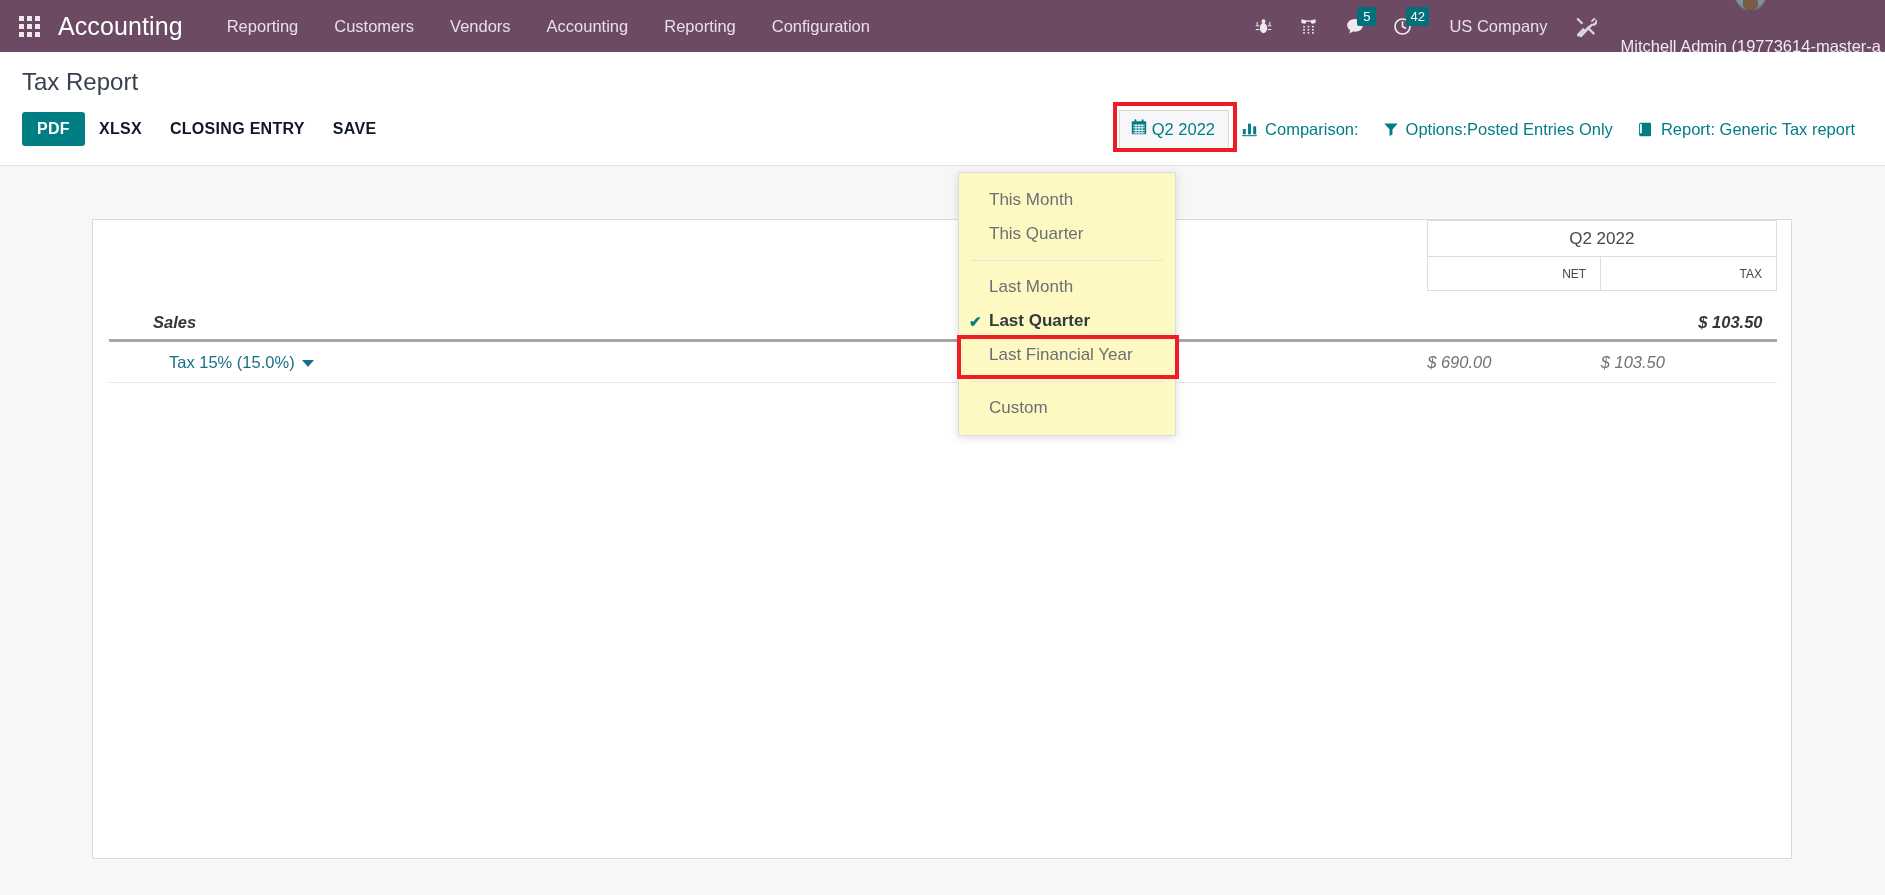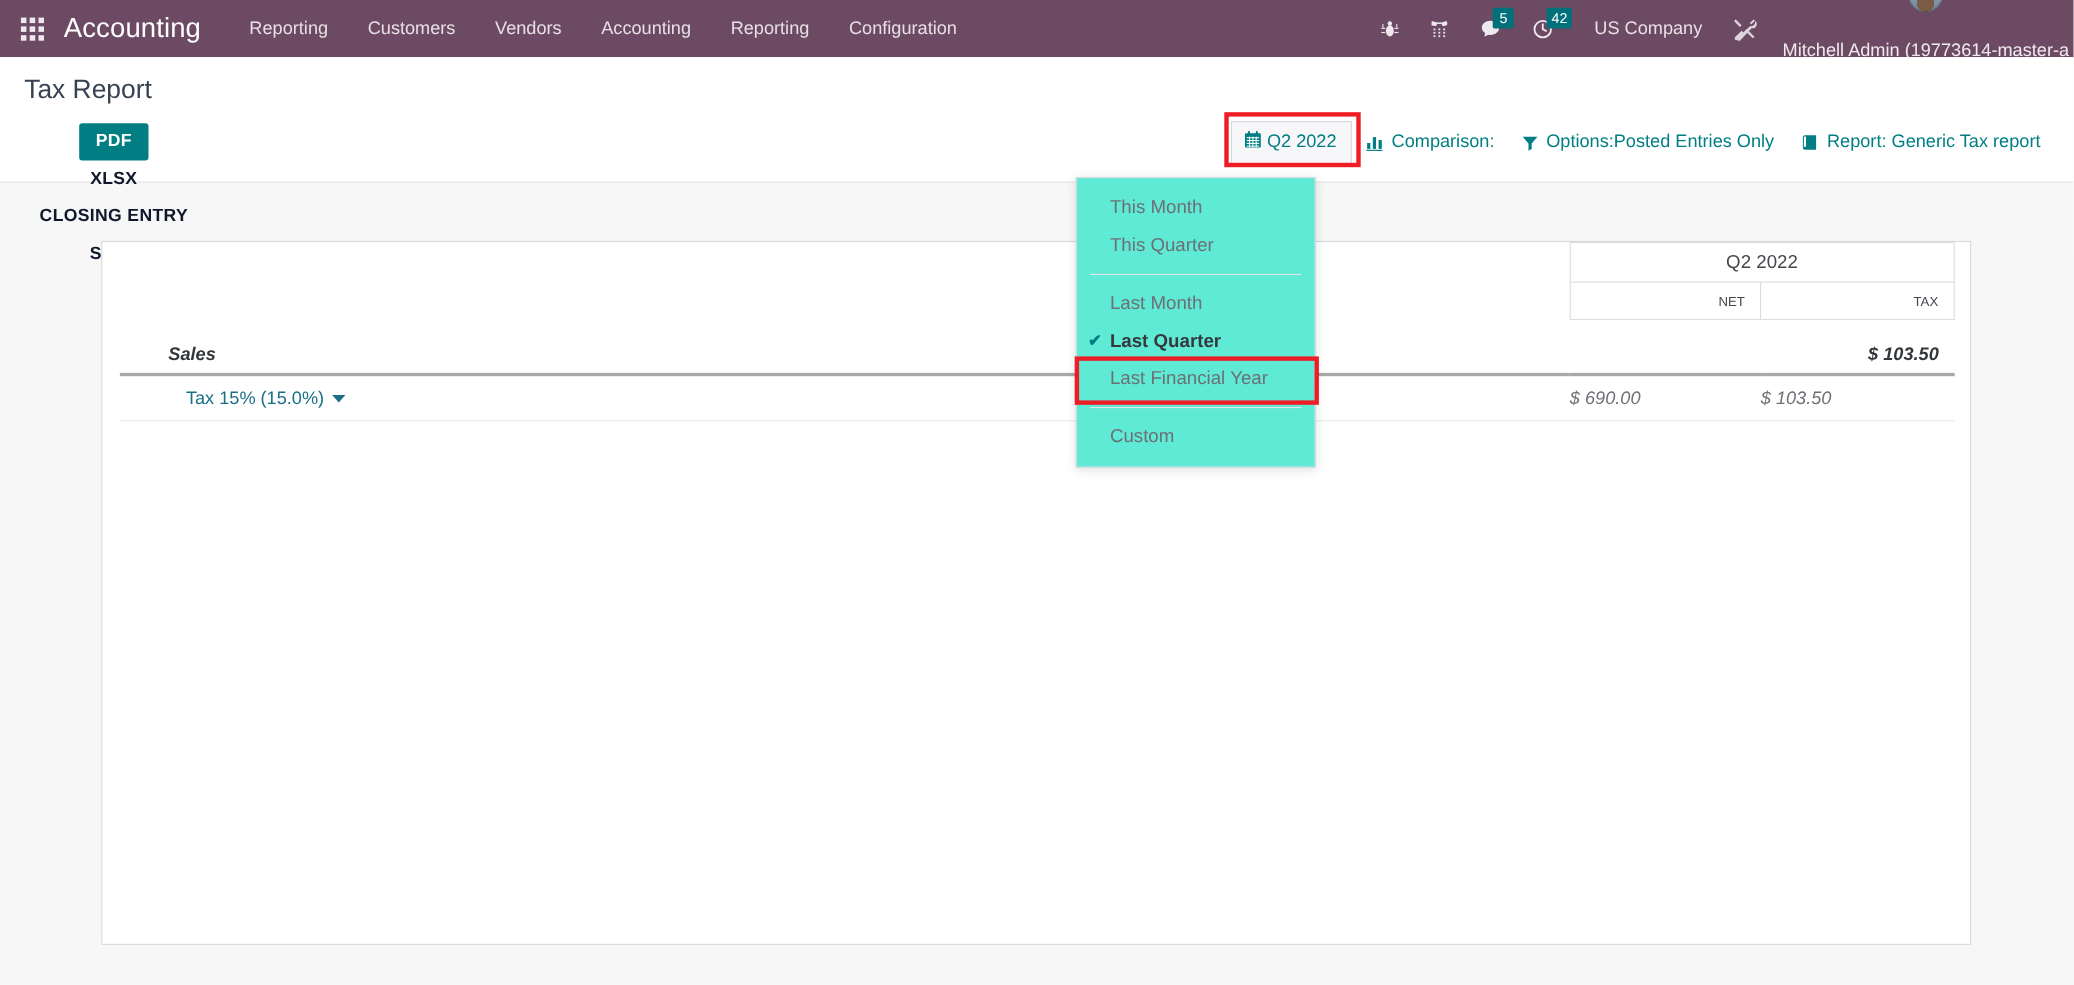--- a/index.html
+++ b/index.html
@@ -79,21 +79,21 @@
 
   
   .cp{
     position:absolute; top:52px; left:0; width:1885px; height:114px;
     background:#FFFFFF; border-bottom:1px solid #E2E2E4;
   }
   .page-title{
     position:absolute; left:22px; top:16px;
     font-size:24px; color:#374151; font-weight:400;
   }
-  .btn-row{ position:absolute; left:22px; top:60px; display:flex; align-items:center;flex-direction:column; }
+  .btn-row{ position:absolute; left:22px; top:60px; display:flex; align-items:center; }
   .btn-pdf{
     background:#017E84; color:#FFFFFF;
     font-size:16px; font-weight:700; letter-spacing:.3px;
     padding:8px 15px; border:none; border-radius:3px; cursor:pointer;
   }
   .btn-link{
     background:none; border:none; cursor:pointer;
     color:#0f172a; font-size:16px; font-weight:700; letter-spacing:.3px;
     padding:8px 14px;
   }
@@ -122,25 +122,25 @@
     position:relative; z-index:3;
   }
   .redbox{
     position:absolute; pointer-events:none;
     border:4px solid #EE1C24; z-index:5;
   }
   .redbox.date{ left:-6px; top:-8px; width:124px; height:50px; }
 
   
   .dropdown{
-    position:absolute; left:958px; top:161px;
-    width:218px; background:#5eead4;
+    position:absolute; left:958px; top:172px;
+    width:218px; background:#fef9c3;
     border:1px solid #DCDCE0;
     box-shadow:0 2px 9px rgba(0,0,0,.13);
-    padding:10px 0 10px 0; z-index:4;margin-left:20px;
+    padding:10px 0 10px 0; z-index:4;
   }
   .dd-item{
     display:flex; align-items:center;
     font-size:17px; color:#6C6F74;
     padding:7px 10px 7px 30px;
     cursor:pointer; position:relative;
     white-space:nowrap;
   }
   .dd-item.selected{ color:#35383D; font-weight:700; }
   .dd-check{

